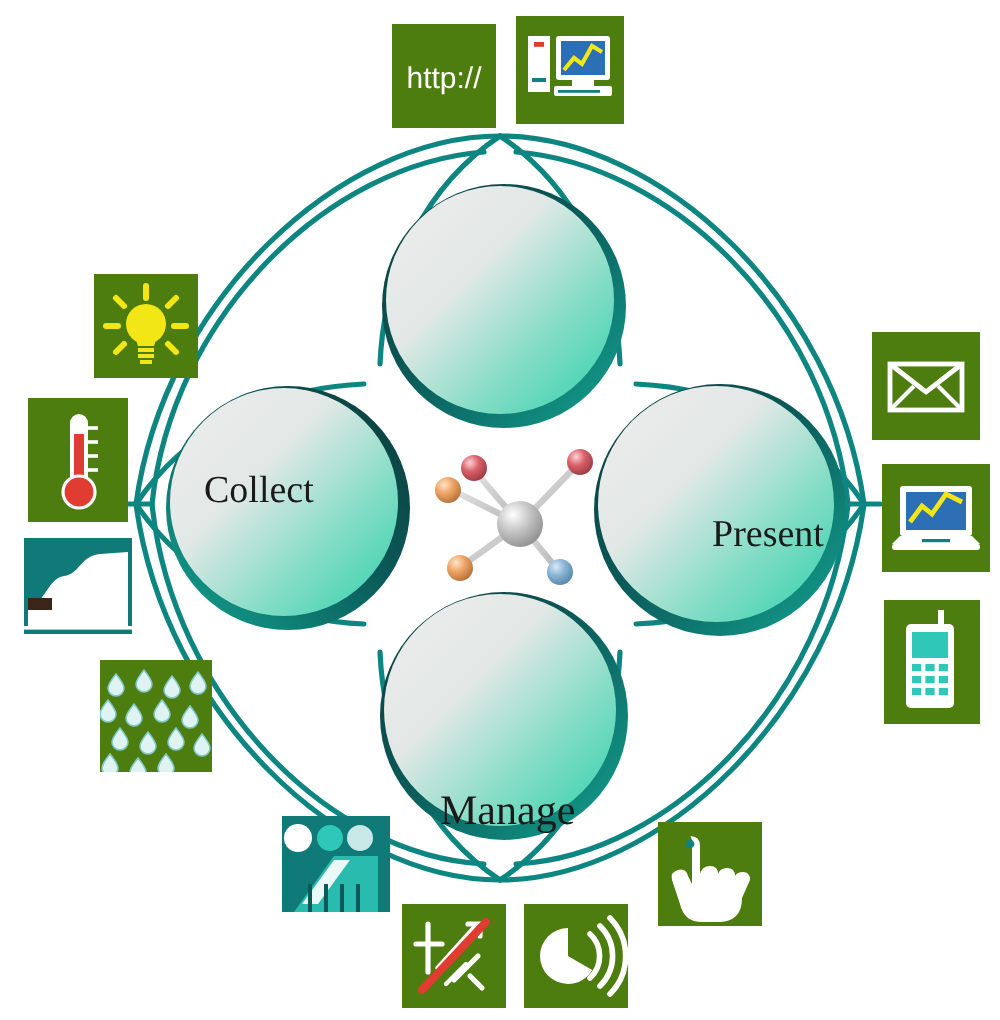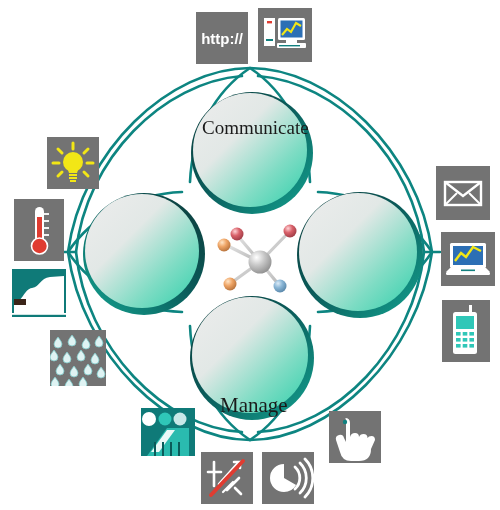--- a/index.html
+++ b/index.html
@@ -1,21 +1,21 @@
 <!DOCTYPE html>
 <html><head>
 <meta charset="utf-8">
 <style>
   html,body{margin:0;padding:0;background:#ffffff;}
   body{width:500px;height:510px;position:relative;overflow:hidden;
        font-family:"Liberation Sans",sans-serif;}
   #stage{position:absolute;left:0;top:0;width:500px;height:510px;}
   #stage > svg{position:absolute;left:0;top:0;}
 
-  .icon-tile{position:absolute;background:#737373;box-sizing:border-box;font-weight:bold;}
+  .icon-tile{position:absolute;background:#4d7c0f;box-sizing:border-box;}
   .icon-tile svg{display:block;width:100%;height:100%;}
 
   .node-label{
     position:absolute;
     font-family:"Liberation Serif",serif;
     color:#1a1a1a;
     white-space:nowrap;
     pointer-events:none;
   }
 </style>
@@ -130,21 +130,22 @@
       </g>
       <circle cx="260" cy="262" r="11.5" fill="url(#hubGrad)"></circle>
       <circle cx="237" cy="234" r="6.5" fill="url(#redGrad)"></circle>
       <circle cx="290" cy="231" r="6.5" fill="url(#redGrad)"></circle>
       <circle cx="224" cy="245" r="6.5" fill="url(#orgGrad)"></circle>
       <circle cx="230" cy="284" r="6.5" fill="url(#orgGrad)"></circle>
       <circle cx="280" cy="286" r="6.5" fill="url(#bluGrad)"></circle>
     </g>
   </svg>
 
-  <div class="node-label" style="left:202px;top:117px;font-size:19px;">Communicate</div>
+  <div class="node-label" style="left:102px;top:235px;font-size:19px;">Collect</div>
+  <div class="node-label" style="left:356px;top:257px;font-size:19px;">Present</div>
   <div class="node-label" style="left:220px;top:393px;font-size:21px;">Manage</div>
 
   <div class="icon-tile" style="left:196px;top:12px;width:52px;height:52px;">
     <svg viewBox="0 0 52 52">
       <text x="26" y="32" text-anchor="middle" fill="#ffffff" font-family="Liberation Sans, sans-serif" font-size="15">http://</text>
     </svg>
   </div>
 
   <div class="icon-tile" style="left:258px;top:8px;width:54px;height:54px;">
     <svg viewBox="0 0 54 54">

